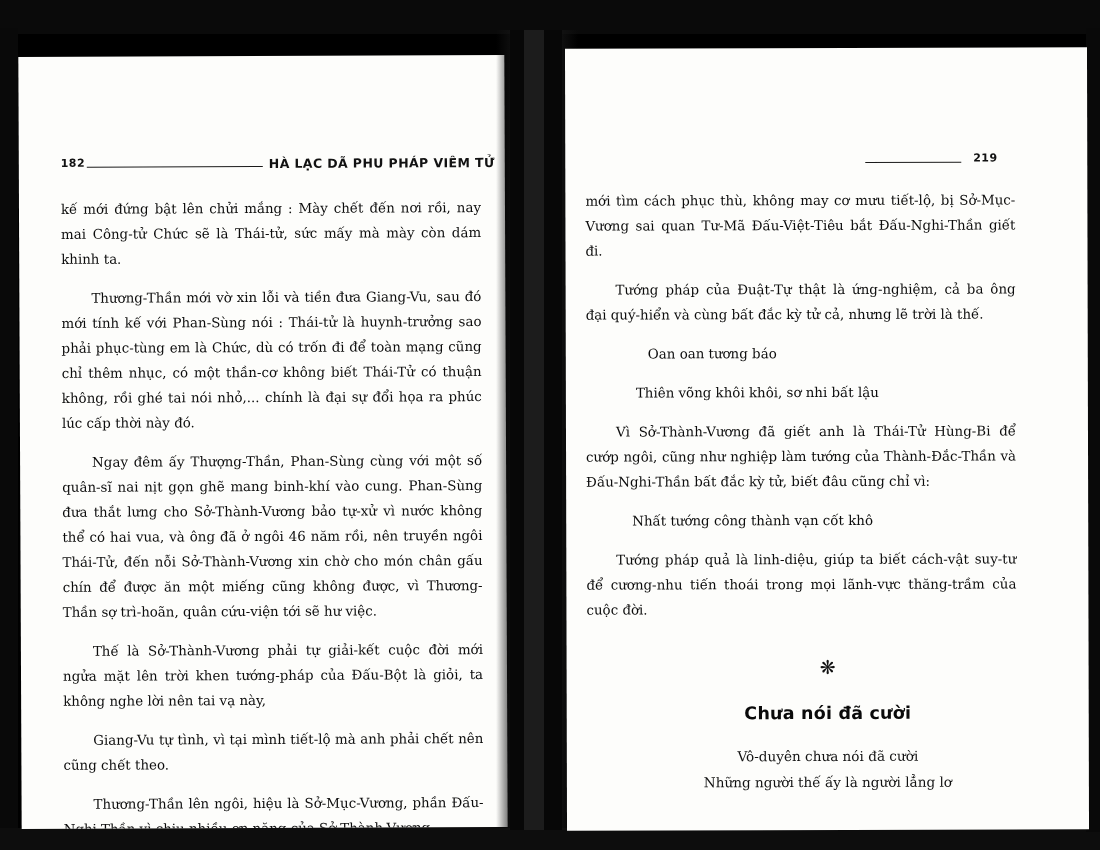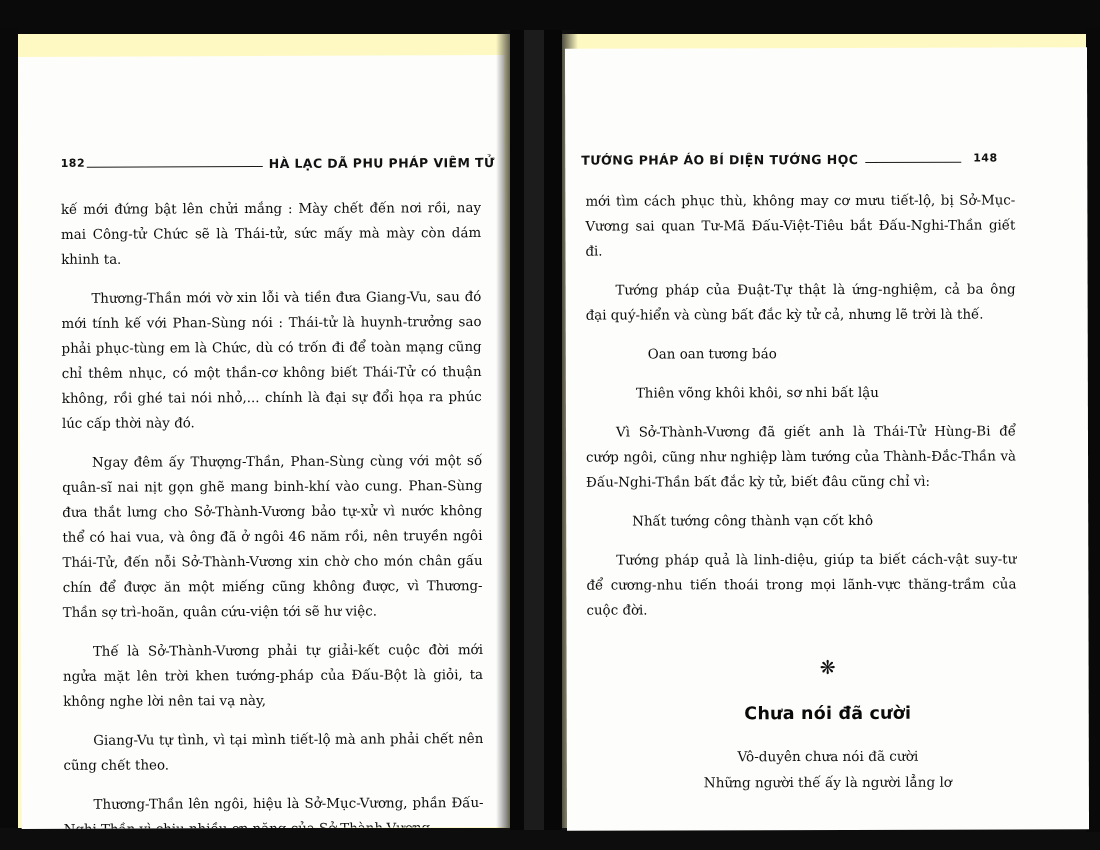--- a/index.html
+++ b/index.html
@@ -11,21 +11,21 @@
     width: 1100px;
     height: 850px;
     overflow: hidden;
     font-family: "Liberation Serif", serif;
     color: #000;
   }
   .scan {
     position: relative;
     width: 1100px;
     height: 850px;
-    background: #fef9c3;
+    background: #000000;
   }
   
   .edge-top {
     position: absolute;
     top: 0; left: 0;
     width: 1100px; height: 34px;
     background: #0a0a0a;
   }
   .edge-bottom {
     position: absolute;
@@ -236,23 +236,22 @@
     </div>
   </div>
 
   <div class="gutter-fade-l"></div>
   <div class="gutter"></div>
   <div class="gutter-fade-r"></div>
 
   <div class="page page-right tilt-r">
 
     <div class="running-head rh-right">
-      <span class="rh-title" style="left:16px;">TƯỚNG PHÁP ÁO BÍ DIỆN TƯỚNG HỌC</span>
       <span class="rh-line" style="left:300px; width:96px;"></span>
-      <span class="rh-num" style="left:408px;">148</span>
+      <span class="rh-num" style="left:408px;">219</span>
     </div>
 
     <div class="body-text body-right">
       <p class="para noindent">mới tìm cách phục thù, không may cơ mưu tiết-lộ, bị Sở-Mục-Vương sai quan Tư-Mã Đấu-Việt-Tiêu bắt Đấu-Nghi-Thần giết đi.</p>
       <p class="para">Tướng pháp của Đuật-Tự thật là ứng-nghiệm, cả ba ông đại quý-hiển và cùng bất đắc kỳ tử cả, nhưng lẽ trời là thế.</p>
       <p class="verse">Oan oan tương báo</p>
       <p class="verse2">Thiên võng khôi khôi, sơ nhi bất lậu</p>
       <p class="para">Vì Sở-Thành-Vương đã giết anh là Thái-Tử Hùng-Bi để cướp ngôi, cũng như nghiệp làm tướng của Thành-Đắc-Thần và Đấu-Nghi-Thần bất đắc kỳ tử, biết đâu cũng chỉ vì:</p>
       <p class="quote-line">Nhất tướng công thành vạn cốt khô</p>
       <p class="para">Tướng pháp quả là linh-diệu, giúp ta biết cách-vật suy-tư để cương-nhu tiến thoái trong mọi lãnh-vực thăng-trầm của cuộc đời.</p>

